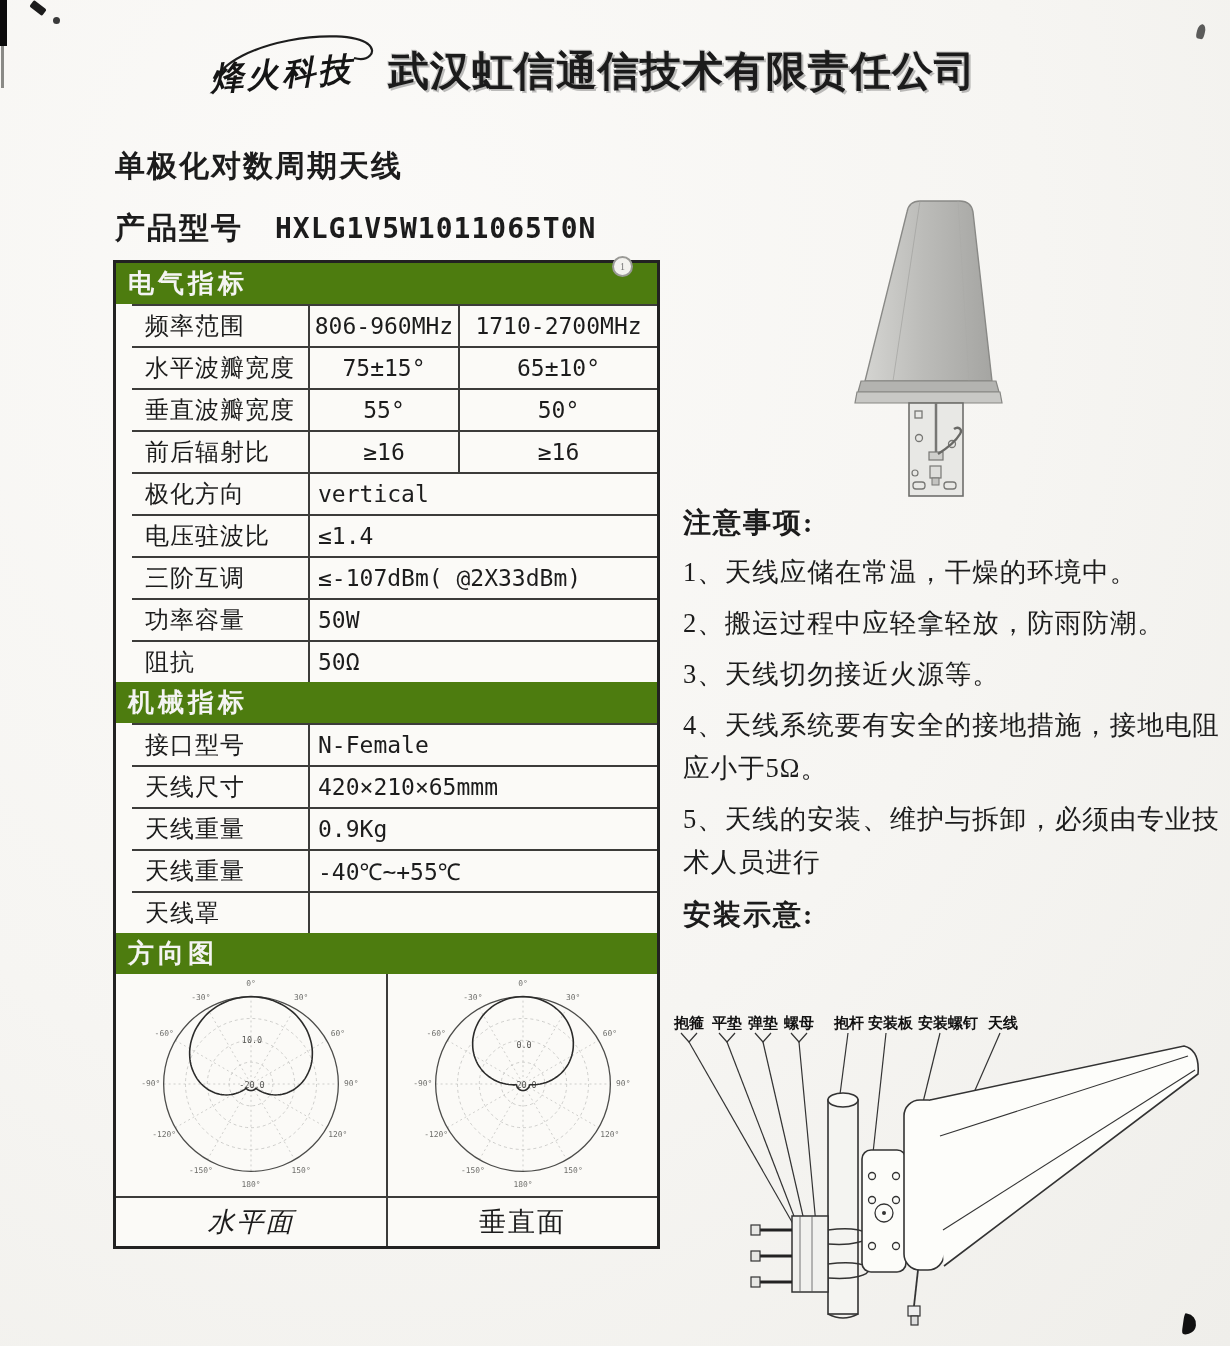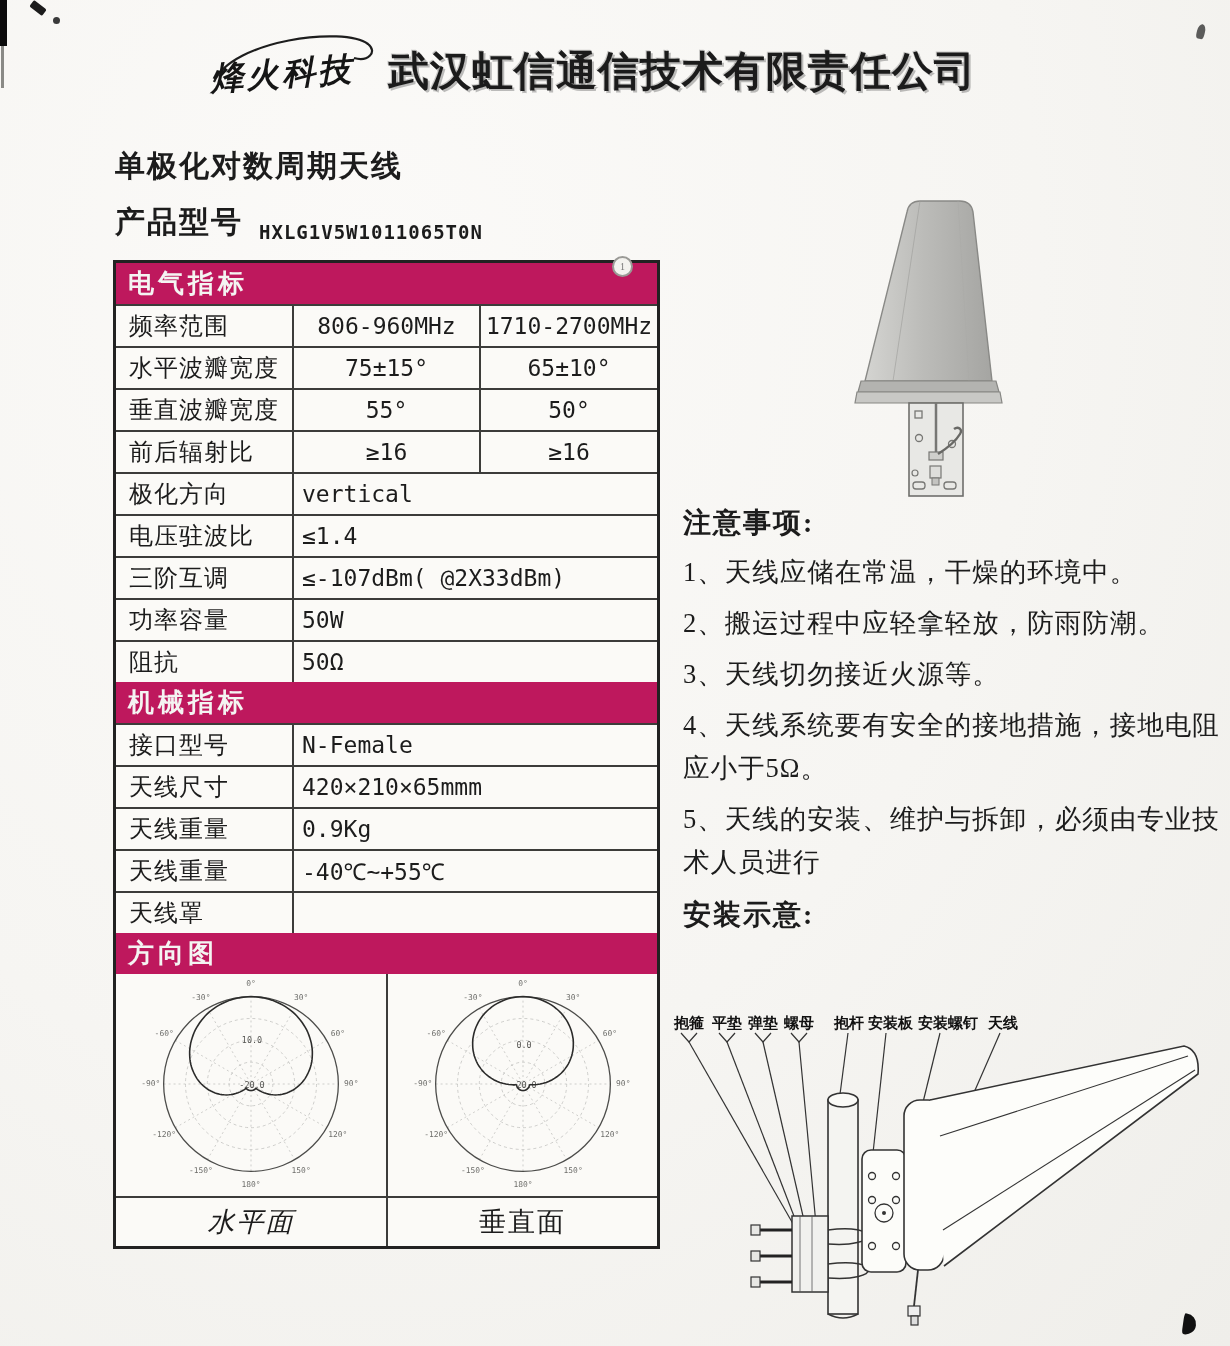--- a/index.html
+++ b/index.html
@@ -11,35 +11,35 @@
 
   
   .logo-swoosh{left:196px;top:22px;}
   .logo-text{left:210px;top:52px;font-size:33px;font-weight:bold;font-style:italic;
     letter-spacing:3px;transform:rotate(-4deg);color:#151515;}
   .company{left:388px;top:44px;font-size:41px;font-weight:900;letter-spacing:1px;color:#1b1b1b;
     font-family:"Liberation Sans","DejaVu Sans",sans-serif;
     text-shadow:2px 2px 0 rgba(110,110,110,.45), -1px -1px 0 rgba(60,60,60,.25);}
 
   .doc-title{left:115px;top:146px;font-size:30px;font-weight:bold;letter-spacing:2px;}
-  .model-line{left:115px;top:202px;font-size:30px;display:flex;gap:16px;align-items:flex-end;}
+  .model-line{left:115px;top:208px;font-size:30px;display:flex;gap:32px;align-items:center;}
   .model-label{font-weight:bold;letter-spacing:2px;}
-  .model-value{font-family:"DejaVu Sans Mono","Liberation Mono",monospace;font-weight:bold;font-size:19px;letter-spacing:1px;}
+  .model-value{font-family:"DejaVu Sans Mono","Liberation Mono",monospace;font-weight:bold;font-size:28px;letter-spacing:1px;}
 
   
   .spec-table{left:113px;top:260px;width:547px;border:3px solid #222;background:#fbfaf7;box-sizing:border-box;}
-  .tbar{height:41px;background:#be185d;color:#f4f4f2;display:flex;align-items:center;
+  .tbar{height:41px;background:#4d7c0f;color:#f4f4f2;display:flex;align-items:center;
     font-size:26px;font-weight:bold;letter-spacing:4px;padding-left:12px;position:relative;box-sizing:border-box;}
   .badge{position:absolute;right:24px;top:-7px;width:17px;height:17px;border-radius:50%;
     background:#f3f2ee;border:2px solid #9a9a96;color:#777;font-size:10px;font-weight:normal;letter-spacing:0;
     display:flex;align-items:center;justify-content:center;}
-  .trow{display:flex;height:42px;border-top:2px solid #3c3c3a;box-sizing:border-box;}
+  .trow{display:flex;height:42px;border-top:2px solid #3c3c3a;box-sizing:border-box;margin-left:16px;}
   .trow > div{display:flex;align-items:center;box-sizing:border-box;}
   .cl{width:178px;padding-left:13px;border-right:2px solid #3c3c3a;font-size:24px;letter-spacing:1px;}
-  .cv1{width:187px;justify-content:center;border-right:2px solid #3c3c3a;}
+  .cv1{width:150px;justify-content:center;border-right:2px solid #3c3c3a;}
   .cv2{flex:1;justify-content:center;}
   .cvs{flex:1;padding-left:8px;}
   .val{font-family:"DejaVu Sans Mono","Liberation Mono",monospace;font-size:23px;}
 
   .plots{display:flex;height:222px;border-top:0;}
   .pcell{width:272px;border-right:2px solid #3c3c3a;box-sizing:border-box;}
   .pcell:last-child{border-right:none;flex:1;}
   .pcap{display:flex;height:48px;border-top:2px solid #3c3c3a;}
   .pcap > div{display:flex;align-items:center;justify-content:center;box-sizing:border-box;font-size:27px;letter-spacing:2px;}
   .pcap .c1{width:272px;border-right:2px solid #3c3c3a;font-style:italic;}

